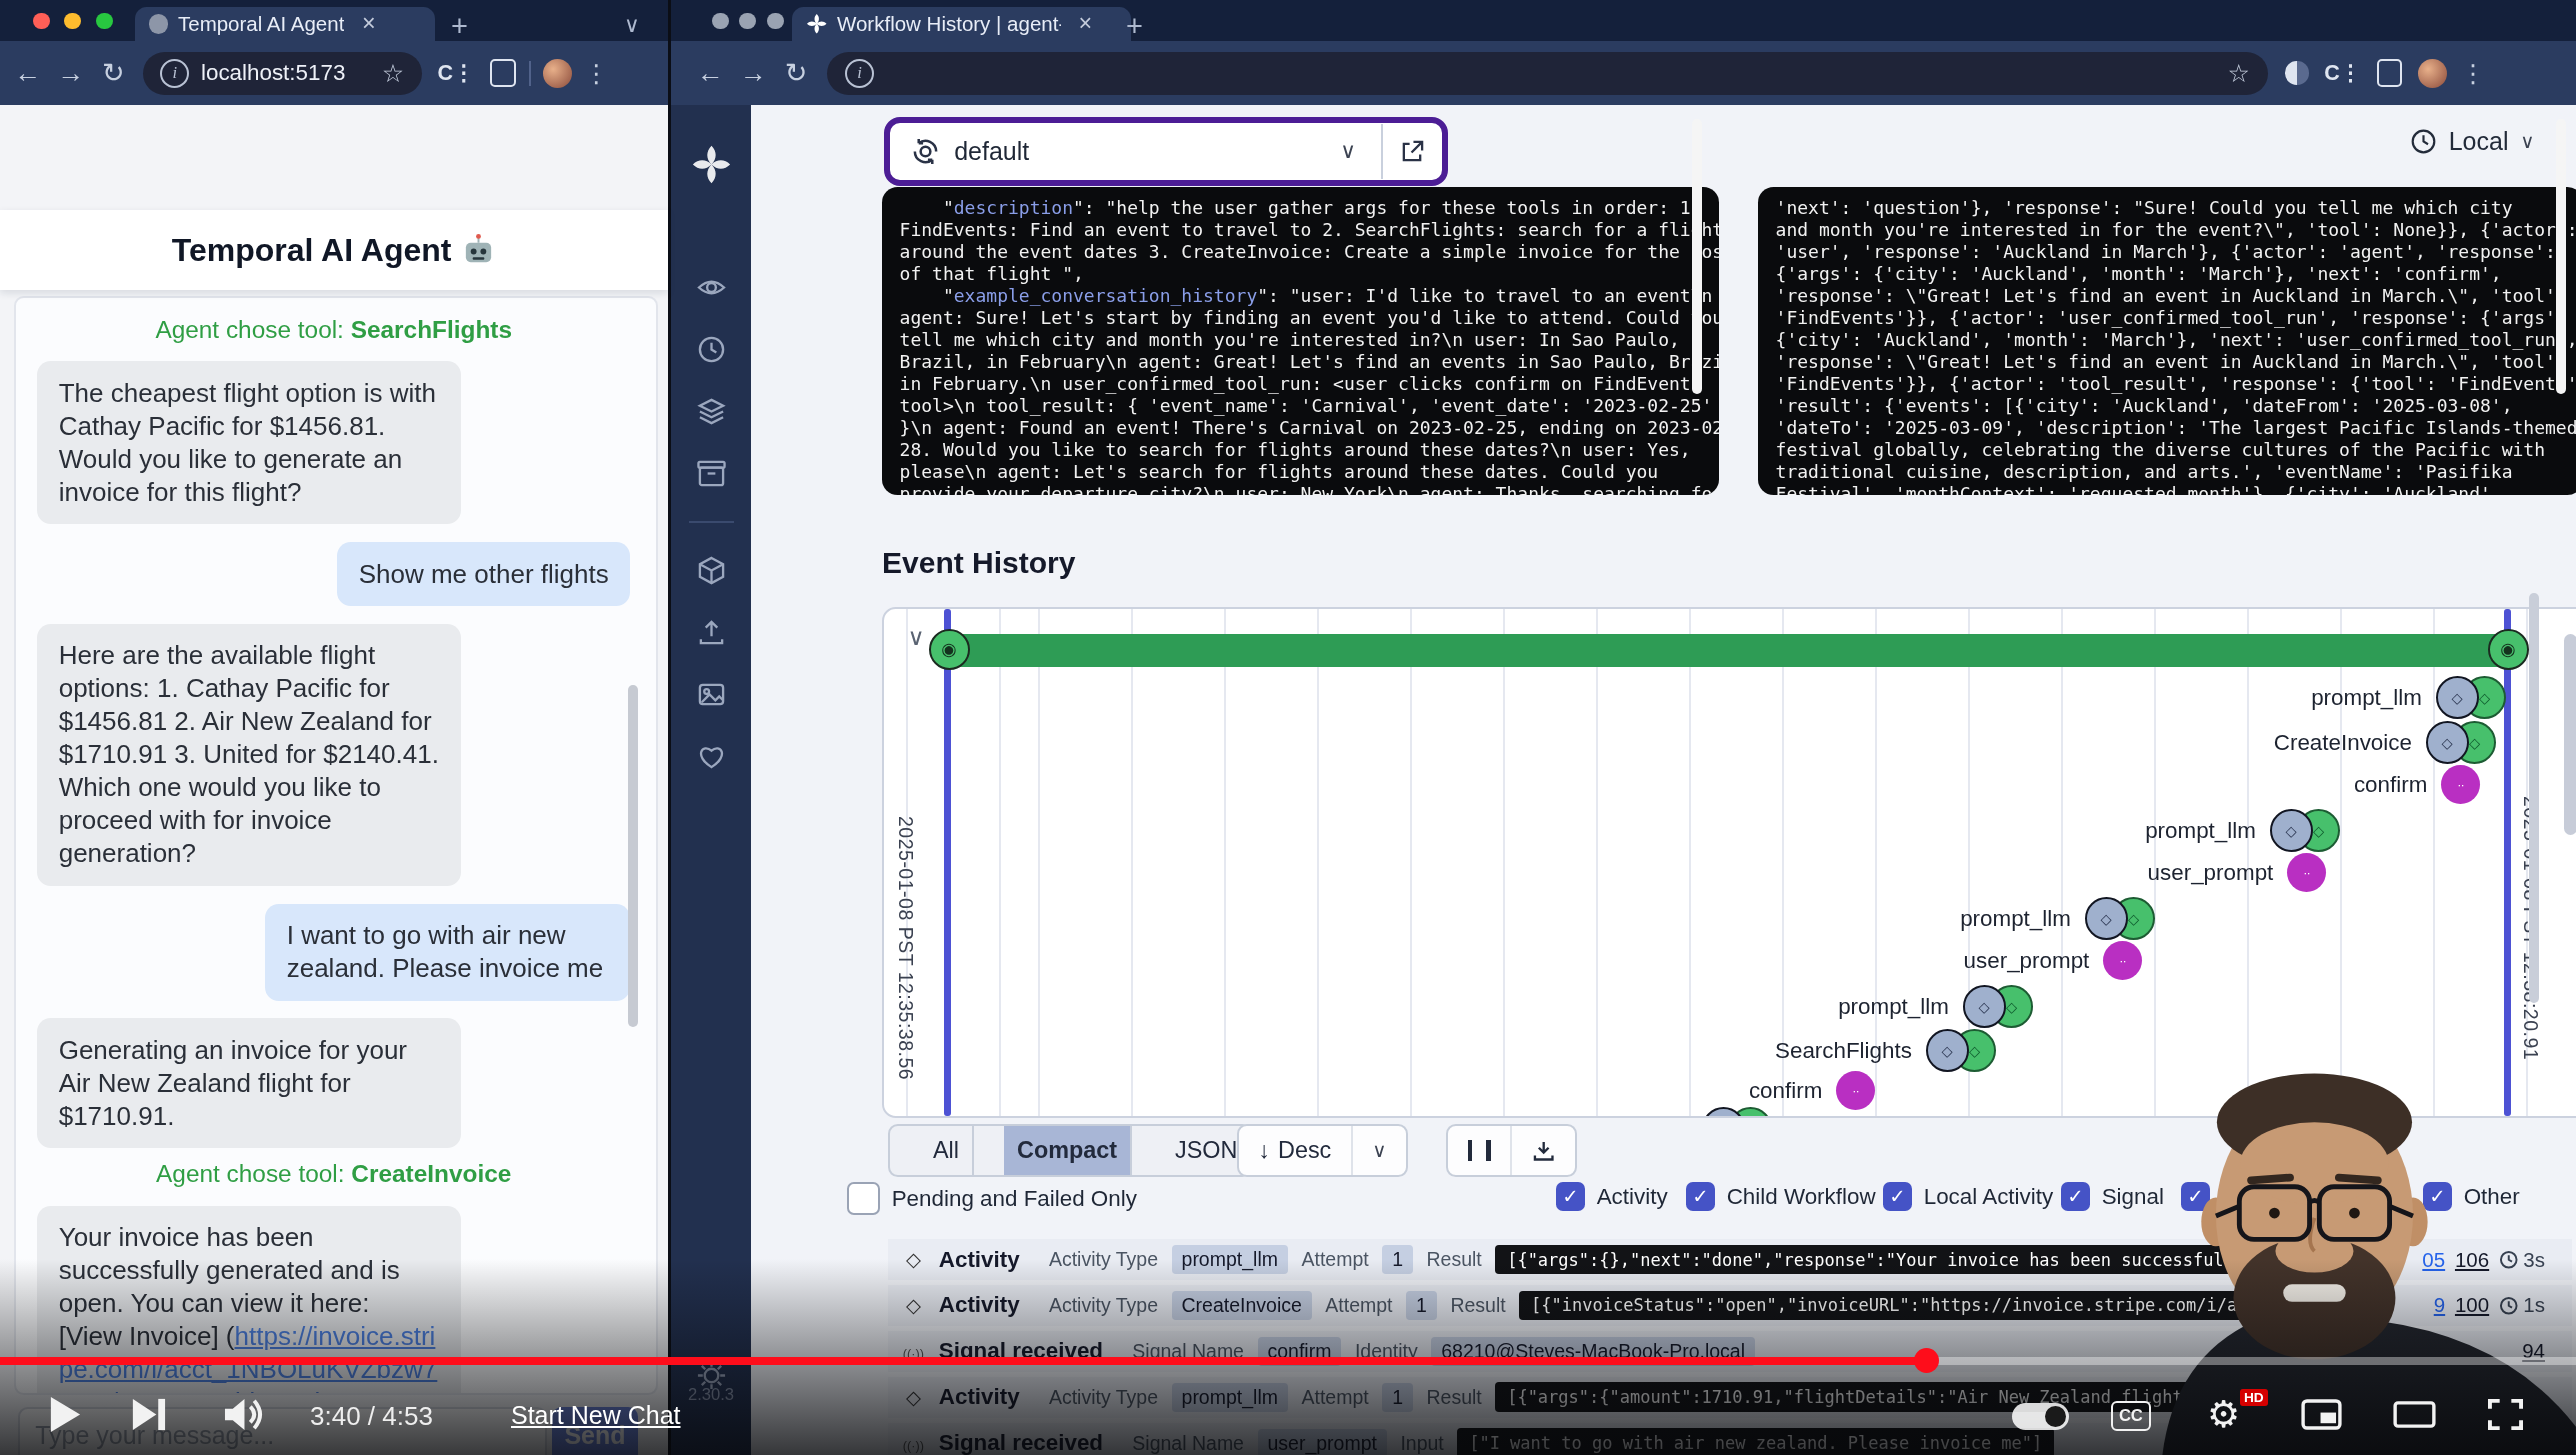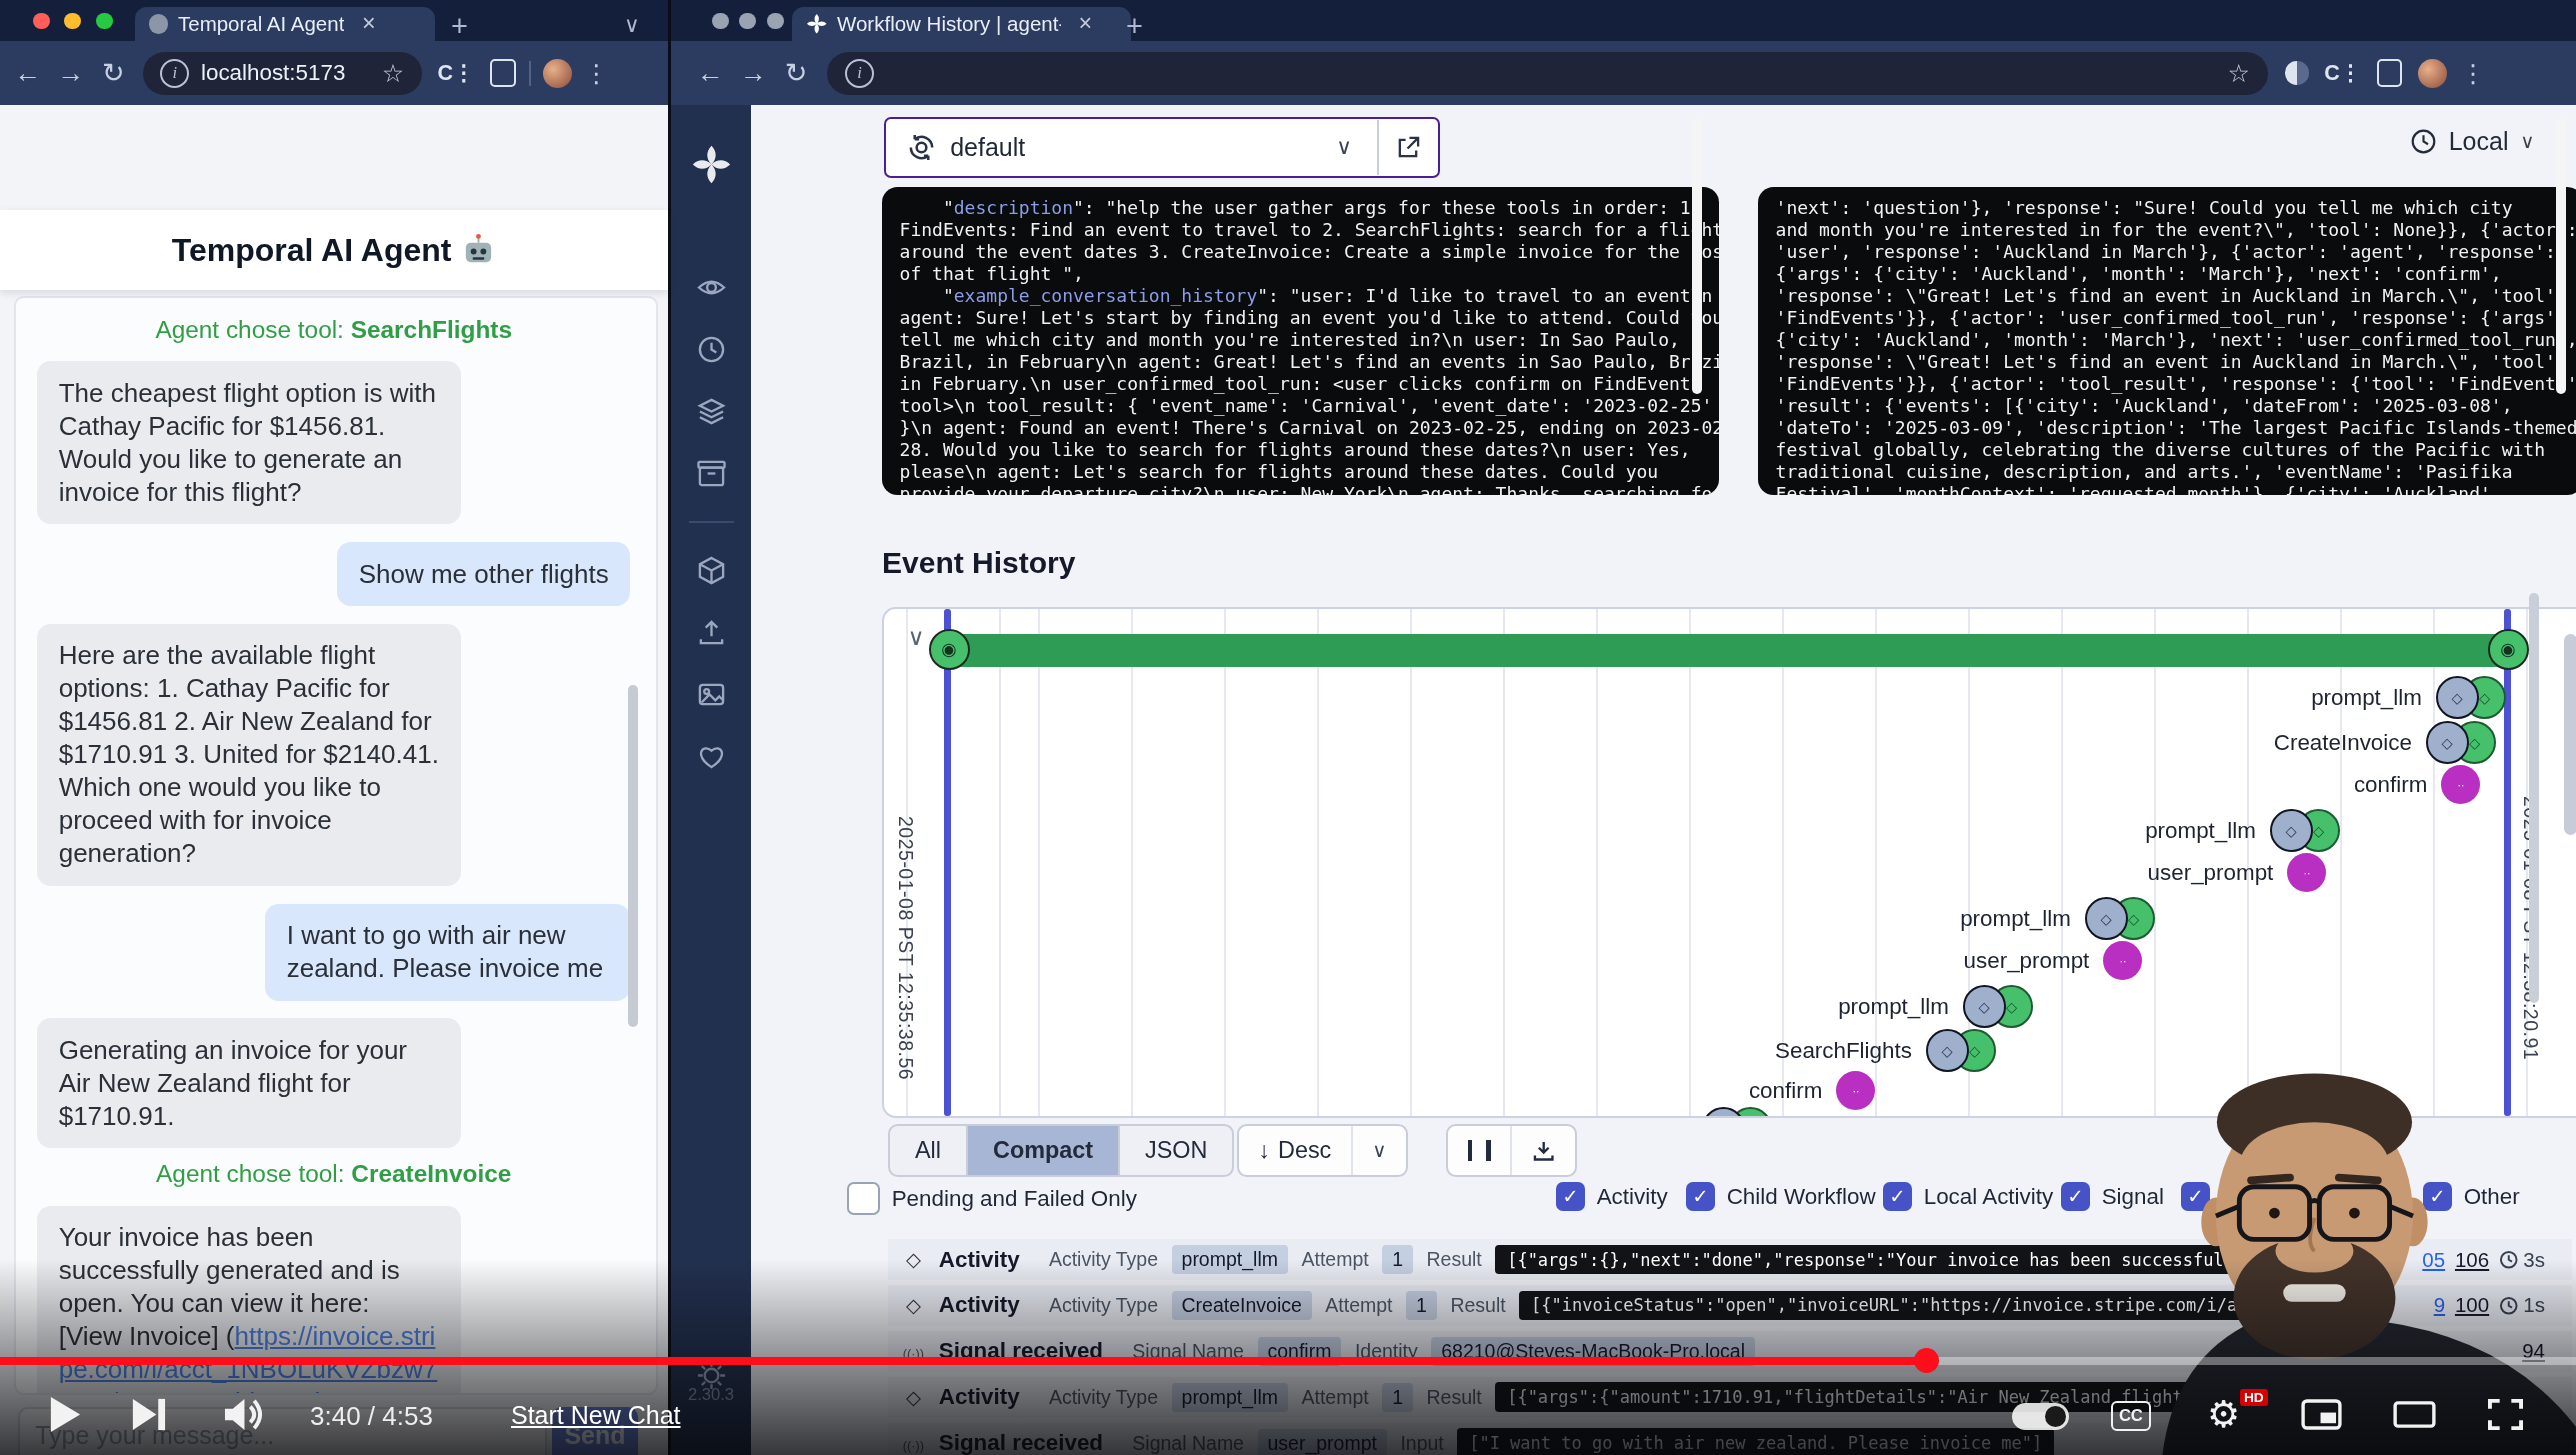--- a/index.html
+++ b/index.html
@@ -49,22 +49,22 @@
   #msg-input{position:absolute;left:17.6px;top:0;width:494px;height:53px;border:2px solid #d6dae2;border-radius:9.8px;
              background:#fff;font-size:25px;padding:0 15.6px;color:#333;font-family:"Liberation Sans",sans-serif;}
   #msg-input::placeholder{color:#9aa1ad;}
   #send-btn{position:absolute;left:552px;top:0;width:86px;height:57px;background:#6b84dd;border:none;border-radius:9.8px;
             color:#fff;font-size:25px;font-weight:bold;font-family:"Liberation Sans",sans-serif;}
   
   #t-sidebar{position:absolute;top:105px;left:0;width:80px;height:1350px;background:#22304f;
              display:flex;flex-direction:column;align-items:center;color:#a9b4cb;}
   .sb-icon{margin-top:33px;opacity:.9;}
   #t-main{position:absolute;top:105px;left:80px;width:1825px;height:1350px;background:#f1f3f8;}
-  #ns-pill{position:absolute;left:133px;top:11.7px;width:552px;height:57px;background:#fff;border:2px solid #4c1d95;
-           border-radius:7px;display:flex;align-items:center;font-size:25px;color:#1f2736;}
+  #ns-pill{position:absolute;left:133px;top:11.7px;width:552px;height:57px;background:#fff;border:6px solid #4c1d95;
+           border-radius:16px;display:flex;align-items:center;font-size:25px;color:#1f2736;}
   #tz-ctl{position:absolute;left:1659px;top:21.5px;display:flex;align-items:center;gap:11.7px;font-size:25px;color:#232b3a;}
   .codepanel{position:absolute;top:82px;height:308px;background:#0a0b0d;border-radius:15.6px;color:#f2f2f2;
              font-family:"DejaVu Sans Mono",monospace;font-size:18px;line-height:22px;overflow:hidden;padding:9.8px 17.6px;box-sizing:border-box;}
   #code-left{left:131px;width:837px;}
   #code-right{left:1007px;width:825px;}
   .codepanel .cline{white-space:pre;}
   .ckey{color:#8a9ee8;}
   .code-sb{position:absolute;top:13.7px;width:9.8px;height:275px;background:#f5f5f5;border-radius:4.9px;}
   #eh-title{position:absolute;left:131px;top:441px;font-size:30px;font-weight:bold;color:#15192a;}
   #tl-panel{position:absolute;left:131px;top:502px;width:1713px;height:507px;background:#fff;border:2px solid #ccd2df;
@@ -81,21 +81,21 @@
   .nodepair{display:flex;align-items:center;}
   .circ{width:39px;height:39px;border-radius:50%;display:flex;align-items:center;justify-content:center;font-size:14.6px;}
   .circ.gray{background:#9fb0cd;border:2.9px solid #121622;color:#2a3550;z-index:1;}
   .circ.green{background:#47c06c;border:2.9px solid #1d5c33;color:#0f5c2e;margin-left:-15.6px;}
   .circ.purple{background:#b92fc2;border:none;color:#fff;font-size:12.7px;letter-spacing:-1px;}
   .vdate{position:absolute;writing-mode:vertical-rl;font-size:19.5px;color:#3a4150;letter-spacing:0.5px;}
   #tl-sb{position:absolute;left:1680px;top:25px;width:12.7px;height:201px;background:#c7ccd8;border-radius:6.8px;}
   
   .seg{position:absolute;top:1019px;height:49px;display:flex;align-items:center;border:2px solid #c7ceda;border-radius:9.8px;
        background:#eef0f5;font-size:23.4px;color:#222a3c;overflow:hidden;}
-  .seg > span{padding:0 25px;display:flex;align-items:center;height:100%;border-right:2px solid #c7ceda;}
+  .seg > span{padding:0 13px;display:flex;align-items:center;height:100%;border-right:2px solid #c7ceda;margin-left:30px;}
   .seg > span:last-child{border-right:none;}
   .seg > span.selected{background:#a8b6d6;font-weight:bold;}
   .btngrp{position:absolute;top:1019px;height:49px;display:flex;align-items:center;border:2px solid #c7ceda;border-radius:9.8px;
           background:#fdfdfe;font-size:23.4px;color:#222a3c;overflow:hidden;}
   .btngrp > span{padding:0 19.5px;height:100%;display:flex;align-items:center;gap:7.8px;border-right:2px solid #dfe3ea;}
   .btngrp > span:last-child{border-right:none;}
   .cbx-row{position:absolute;top:1077px;left:16px;width:1825px;height:39px;}
   .cbx{position:absolute;top:0;left:calc(var(--x) - 751px);display:flex;align-items:center;gap:11.7px;
        font-size:22.4px;color:#1f2736;}
   .checkbox{width:29px;height:29px;border-radius:6.8px;background:#4553c6;color:#fff;font-size:19.5px;

